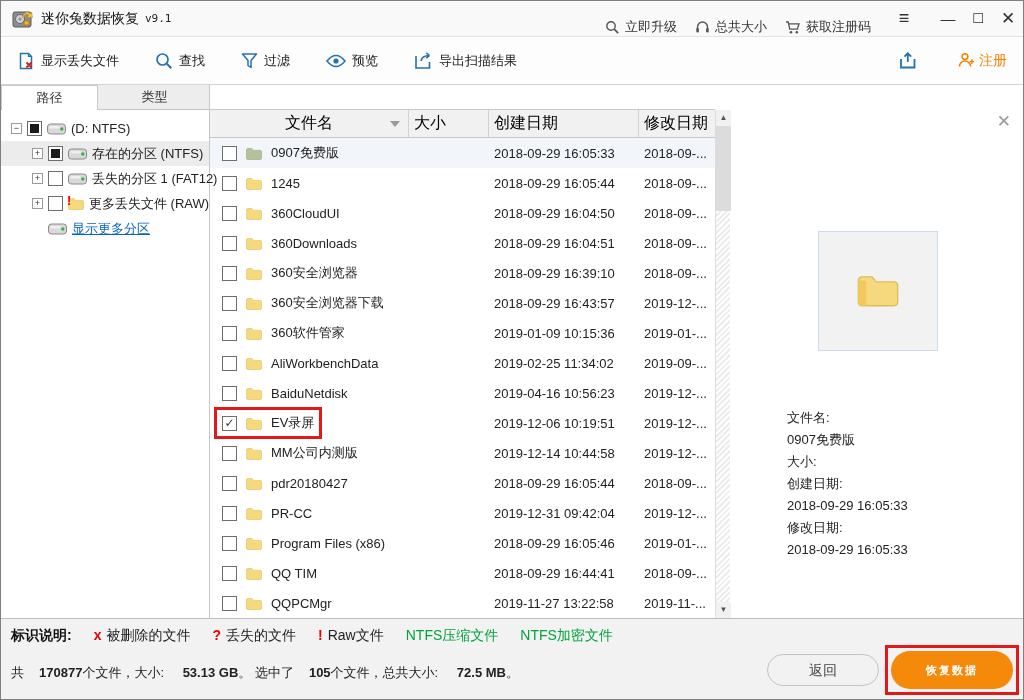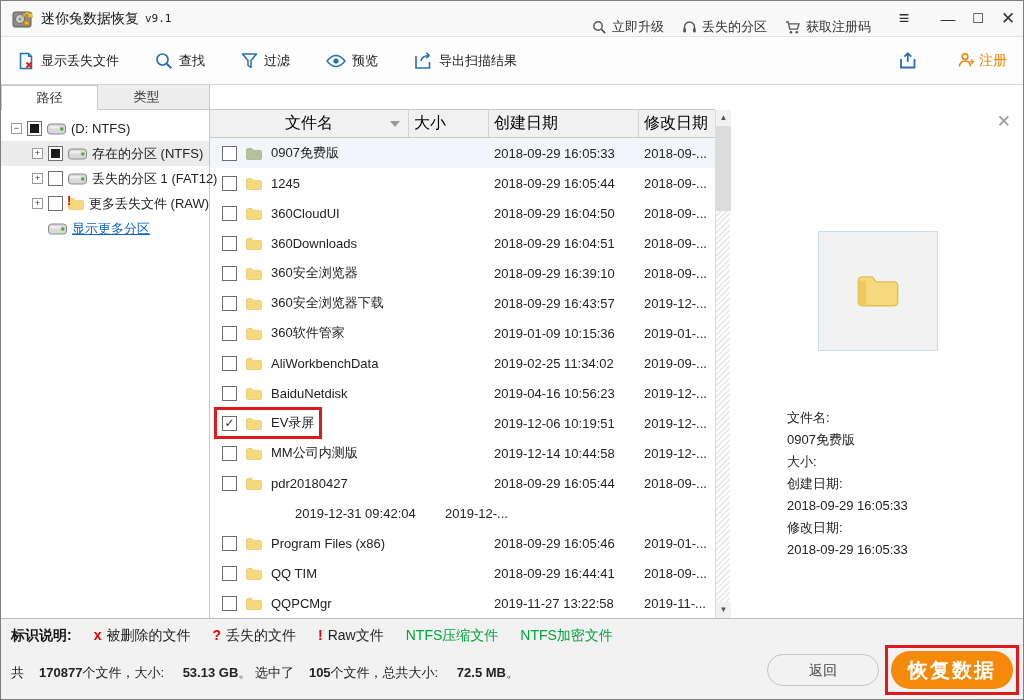--- a/index.html
+++ b/index.html
@@ -17,21 +17,21 @@
   .winctl.hamburger { margin-right:14px; font-size:18px; }
 
   
   .toolbar { position:absolute; left:0; top:36px; right:0; height:48px; background:#fdfdfd; border-bottom:1px solid #d5d5d5; display:flex; align-items:center; padding:0 16px; }
   .tool-item { display:flex; align-items:center; gap:6px; margin-right:36px; color:#222; cursor:pointer; }
   .toolbar-right { margin-left:auto; display:flex; align-items:center; gap:40px; }
   .register { display:flex; align-items:center; gap:4px; color:#f08300; font-size:14px; cursor:pointer; }
 
   
   .content { position:absolute; left:0; top:84px; width:1022px; height:533px; background:#fff; }
-  .tabstrip { position:absolute; left:0; top:0; width:209px; height:25px; background:#ededed; border-bottom:1px solid #c8c8c8; border-right:1px solid #c8c8c8; display:flex; }
+  .tabstrip { position:absolute; left:0; top:0; width:209px; height:25px; background:#ededed; border-bottom:1px solid #c8c8c8; border-right:1px solid #c8c8c8; display:flex;gap:8px; }
   .tab { width:97px; text-align:center; line-height:24px; font-size:13px; color:#333; cursor:pointer; }
   .tab.active { background:#fff; border:1px solid #c8c8c8; border-bottom:none; height:26px; }
 
   .treepanel { position:absolute; left:0; top:25px; width:209px; bottom:0; background:#fff; border-right:1px solid #c8c8c8; padding-top:6px; }
   .tree-row { display:flex; align-items:center; height:25px; gap:5px; cursor:pointer; }
   .tree-row.sel { background:#ececec; }
   .expander { width:11px; height:11px; border:1px solid #9a9a9a; background:#fff; font-size:9px; line-height:9px; text-align:center; color:#333; flex:none; }
   .cb { width:15px; height:15px; border:1px solid #6e6e6e; background:#fff; flex:none; display:flex; align-items:center; justify-content:center; }
   .cb.partial::after { content:""; width:9px; height:9px; background:#1a1a1a; }
   .cb.checked::after { content:"\2713"; font-size:12px; color:#333; font-weight:bold; }
@@ -78,21 +78,21 @@
   
   .bottombar { position:absolute; left:0; top:617px; right:0; height:82px; background:#f2f2f2; border-top:1px solid #bdbdbd; }
   .legend { position:absolute; left:10px; top:8px; display:flex; align-items:center; font-size:14px; }
   .legend-title { font-weight:bold; color:#111; margin-right:22px; }
   .legend-item { margin-right:22px; white-space:nowrap; }
   .legend-mark { font-weight:bold; margin-right:5px; }
   .statusline { position:absolute; left:10px; top:45px; font-size:13px; color:#222; white-space:nowrap; }
   .statusline b { font-weight:bold;margin-left:15px; }
   .btn-back { position:absolute; left:766px; top:35px; width:112px; height:32px; border:1px solid #c4c4c4; border-radius:17px; background:transparent; color:#444; font-size:14px; text-align:center; line-height:30px; cursor:pointer; font-family:inherit; }
   .recover-wrap { position:absolute; left:884px; top:26px; width:134px; height:50px; border:3px solid #e0191b; display:flex; align-items:center; justify-content:center; background:transparent; }
-  .btn-recover { width:122px; height:38px; border:none; border-radius:19px; background:#f5890a; color:#fff; font-size:20px; font-weight:bold; letter-spacing:2px; cursor:pointer; font-family:inherit; }
+  .btn-recover { width:122px; height:38px; border:none; border-radius:19px; background:#f5890a; color:#fff; font-size:11px; font-weight:bold; letter-spacing:2px; cursor:pointer; font-family:inherit; }
 </style>
 </head>
 <body>
 
 <div class="window">
 
   <div class="titlebar">
     <span class="appicon">
       <svg width="22" height="22" viewBox="0 0 22 22">
         <rect x="2" y="4" width="18" height="15" rx="2" fill="#8d8d8d" stroke="#5a5a5a"></rect>
@@ -116,21 +116,21 @@
             <span>立即升级</span>
           </span>
           <span class="tmenu-item">
             <span style="display:inline-flex;">
               <svg width="15" height="15" viewBox="0 0 15 15">
                 <path d="M2.5 9 V7 a5 5 0 0 1 10 0 v2" fill="none" stroke="#555" stroke-width="1.4"></path>
                 <rect x="1.3" y="8" width="2.6" height="4.4" rx="1.2" fill="#555"></rect>
                 <rect x="11.1" y="8" width="2.6" height="4.4" rx="1.2" fill="#555"></rect>
               </svg>
             </span>
-            <span>丢失的分区</span>
+            <span>总共大小</span>
           </span>
           <span class="tmenu-item">
             <span style="display:inline-flex;">
               <svg width="16" height="15" viewBox="0 0 16 15">
                 <path d="M1 2 h2.2 l1.6 7.2 h7.6 l1.6-5.4 H4" fill="none" stroke="#555" stroke-width="1.3"></path>
                 <circle cx="6" cy="12.3" r="1.3" fill="#555"></circle>
                 <circle cx="11.8" cy="12.3" r="1.3" fill="#555"></circle>
               </svg>
             </span>
             <span>获取注册码</span>
@@ -475,20 +475,31 @@
                 </svg>
               </span>
               <span class="fname">pdr20180427</span>
             </div>
           </div>
           <div class="sizecell"></div>
           <div class="datecell">2018-09-29 16:05:44</div>
           <div class="modcell">2018-09-...</div>
         </div>
         <div class="trow">
+          <div class="namecell">
+            <div class="rowinner">
+              <span class="cb "></span>
+              <span style="display:inline-flex;">
+                <svg width="16" height="13" viewBox="0 0 16 13">
+                  <path d="M0.5 3 Q0.5 1.5 2 1.5 L5.8 1.5 L7.3 3.4 L14 3.4 Q15.5 3.4 15.5 4.9 L15.5 11 Q15.5 12.5 14 12.5 L2 12.5 Q0.5 12.5 0.5 11 Z" fill="#f6d97c" stroke="#dfbd55" stroke-width="0.6"></path>
+                </svg>
+              </span>
+              <span class="fname">PR-CC</span>
+            </div>
+          </div>
           <div class="sizecell"></div>
           <div class="datecell">2019-12-31 09:42:04</div>
           <div class="modcell">2019-12-...</div>
         </div>
         <div class="trow">
           <div class="namecell">
             <div class="rowinner">
               <span class="cb "></span>
               <span style="display:inline-flex;">
                 <svg width="16" height="13" viewBox="0 0 16 13">

